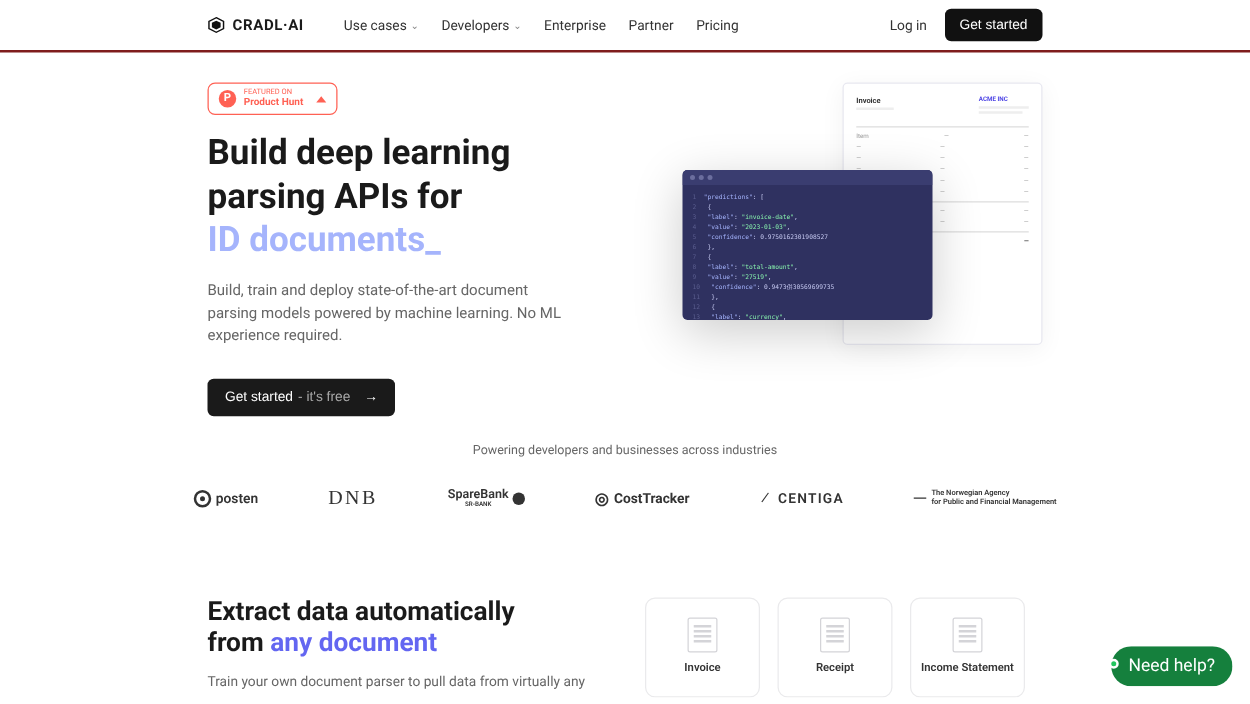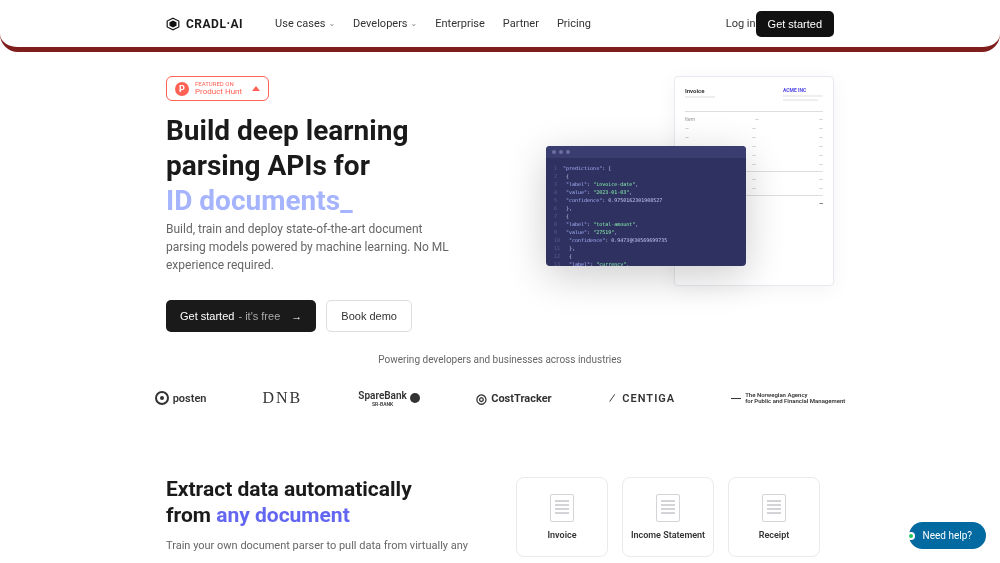--- a/index.html
+++ b/index.html
@@ -1,35 +1,35 @@
 <!DOCTYPE html>
 <html><head>
 <meta charset="utf-8">
 <style>
 * { margin: 0; padding: 0; box-sizing: border-box; }
 body { font-family: -apple-system, BlinkMacSystemFont, 'Segoe UI', Roboto, sans-serif; background: #fff; color: #1a1a1a; width: 1000px; }
-.header { display: flex; align-items: center; justify-content: space-between; padding: 0 166px; height: 52px; border-bottom: 5px solid #7f1d1d; border-radius: 18px; }
+.header { display: flex; align-items: center; justify-content: space-between; padding: 0 166px; height: 42px; border-bottom: 2px solid #7f1d1d; }
 .header-left { display: flex; align-items: center; gap: 20px; }
 .logo { display: flex; align-items: center; gap: 6px; font-weight: 700; font-size: 12px; letter-spacing: 0.5px; }
 .logo-icon { width: 14px; height: 14px; }
 .nav { display: flex; gap: 18px; margin-left: 12px; }
 .nav-item { font-size: 11px; color: #333; cursor: pointer; display: flex; align-items: center; gap: 3px; }
 .chev { font-size: 8px; color: #888; }
-.header-right { display: flex; align-items: center; }
+.header-right { display: flex; align-items: center; gap: 14px; }
 .login { font-size: 11px; color: #333; cursor: pointer; }
 .get-started-btn { background: #111; color: #fff; font-size: 11px; padding: 7px 12px; border-radius: 5px; cursor: pointer; border: none; }
 .hero { display: flex; padding: 24px 166px 0 166px; gap: 20px; }
 .hero-left { flex: 0 0 360px; }
 .ph-badge { display: inline-flex; align-items: center; gap: 6px; border: 1px solid #ff6154; border-radius: 6px; padding: 4px 8px; margin-bottom: 12px; }
 .ph-icon { width: 14px; height: 14px; background: #ff6154; border-radius: 50%; color: #fff; font-size: 9px; font-weight: 700; display: flex; align-items: center; justify-content: center; }
 .ph-text { font-size: 7px; line-height: 1.1; }
 .ph-featured { color: #ff6154; font-size: 6px; }
-.ph-name { color: #ff6154; font-weight: 400; font-size: 8px; }
+.ph-name { color: #ff6154; font-weight: 700; font-size: 8px; }
 .ph-tri { width: 0; height: 0; border-left: 4px solid transparent; border-right: 4px solid transparent; border-bottom: 5px solid #ff6154; margin-left: 4px; }
-.hero-title { font-size: 28px; font-weight: 700; line-height: 1.25; margin-bottom: 2px; }
+.hero-title { font-size: 28px; font-weight: 700; line-height: 1.25; margin-bottom: 14px; }
 .hero-title .accent { color: #a5b4fc; }
 .cursor { color: #a5b4fc; }
 .hero-sub { font-size: 12px; color: #666; line-height: 1.5; margin-bottom: 26px; max-width: 290px; }
 .hero-cta { display: flex; gap: 10px; }
 .cta-primary { background: #1a1a1a; color: #fff; font-size: 11px; padding: 9px 14px; border-radius: 5px; border: none; cursor: pointer; display: flex; align-items: center; gap: 4px; }
 .cta-primary .free { color: #aaa; }
 .cta-secondary { background: #fff; color: #333; font-size: 11px; padding: 9px 14px; border-radius: 5px; border: 1px solid #ddd; cursor: pointer; }
 .hero-right { flex: 1; position: relative; height: 230px; }
 .doc-window { position: absolute; right: 0; top: 0; width: 160px; height: 210px; background: #fff; border: 1px solid #e8e8f0; border-radius: 4px; padding: 10px; font-size: 5px; color: #999; box-shadow: 0 4px 20px rgba(0,0,0,0.05); }
 .doc-header { display: flex; justify-content: space-between; margin-bottom: 8px; }
@@ -66,21 +66,21 @@
 .eyebrow { display: flex; align-items: center; gap: 6px; font-size: 8px; color: #6366f1; letter-spacing: 1.5px; font-weight: 600; margin-bottom: 10px; }
 .eyebrow-icon { width: 10px; height: 10px; }
 .section2-title { font-size: 21px; font-weight: 700; line-height: 1.2; margin-bottom: 10px; }
 .section2-title .accent2 { color: #6366f1; }
 .section2-sub { font-size: 11px; color: #666; line-height: 1.5; }
 .cards { flex: 1; display: grid; grid-template-columns: repeat(3, 92px); gap: 14px; }
 .card { height: 80px; border: 1px solid #eaeaec; border-radius: 8px; display: flex; flex-direction: column; align-items: center; justify-content: center; gap: 8px; cursor: pointer; }
 .card-icon { width: 24px; height: 28px; border: 1px solid #d4d4d8; border-radius: 2px; position: relative; }
 .card-icon::before { content: ''; position: absolute; top: 5px; left: 4px; right: 4px; height: 2px; background: #d4d4d8; box-shadow: 0 4px 0 #d4d4d8, 0 8px 0 #d4d4d8, 0 12px 0 #d4d4d8; }
 .card-label { font-size: 9px; font-weight: 600; color: #333; text-align: center; line-height: 1.2; }
-.help-widget { position: fixed; bottom: 14px; right: 14px; background: #0369a1; color: #fff; font-size: 10px; padding: 8px 14px; border-radius: 16px; cursor: pointer; display: flex; align-items: flex-start; gap: 6px; }
+.help-widget { position: fixed; bottom: 14px; right: 14px; background: #15803d; color: #fff; font-size: 14px; padding: 8px 14px; border-radius: 16px; cursor: pointer; display: flex; align-items: flex-start; gap: 6px; }
 .help-dot { width: 8px; height: 8px; background: #22c55e; border-radius: 50%; position: absolute; left: -2px; top: 10px; border: 2px solid #fff; }
 </style>
 </head>
 <body>
 
 <div class="header">
   <div class="header-left">
     <div class="logo">
       <svg class="logo-icon" viewBox="0 0 24 24">
           <polygon points="12,2 22,7 22,17 12,22 2,17 2,7" fill="none" stroke="#111" stroke-width="2"></polygon>
@@ -127,21 +127,20 @@
     <h1 class="hero-title">
       <span>Build deep learning</span><br>
       <span>parsing APIs for</span><br>
       <span class="accent">ID documents</span><span class="cursor">_</span>
     </h1>
     <p class="hero-sub">Build, train and deploy state-of-the-art document parsing models powered by machine learning. No ML experience required.</p>
     <div class="hero-cta">
       <button class="cta-primary">
         <span>Get started</span><span class="free"> - it's free</span>&nbsp;<span>→</span>
       </button>
-      <button class="cta-secondary">Book demo</button>
     </div>
   </div>
   <div class="hero-right">
     <div class="doc-window">
       <div class="doc-header">
         <div>
           <div class="doc-title">Invoice</div>
           <div class="doc-line" style="width:30px"></div>
         </div>
         <div>
@@ -262,25 +261,25 @@
     </h2>
     <p class="section2-sub">Train your own document parser to pull data from virtually any</p>
   </div>
   <div class="cards">
     <div class="card">
         <div class="card-icon"></div>
         <div class="card-label">Invoice</div>
       </div>
     <div class="card">
         <div class="card-icon"></div>
-        <div class="card-label">Income Statement</div>
+        <div class="card-label">Receipt</div>
       </div>
     <div class="card">
         <div class="card-icon"></div>
-        <div class="card-label">Receipt</div>
+        <div class="card-label">Income Statement</div>
       </div>
 
   </div>
 </div>
 
 <div class="help-widget">
   <div class="help-dot"></div>
   <span>Need help?</span>
 </div>
 

